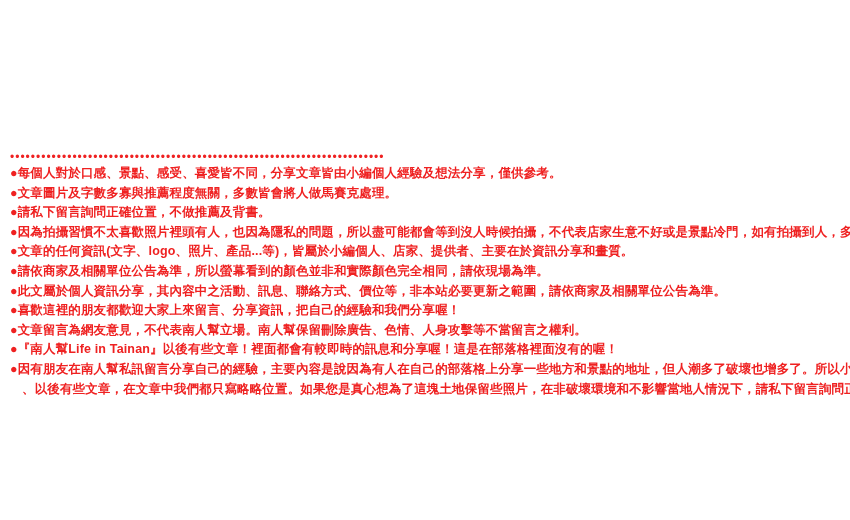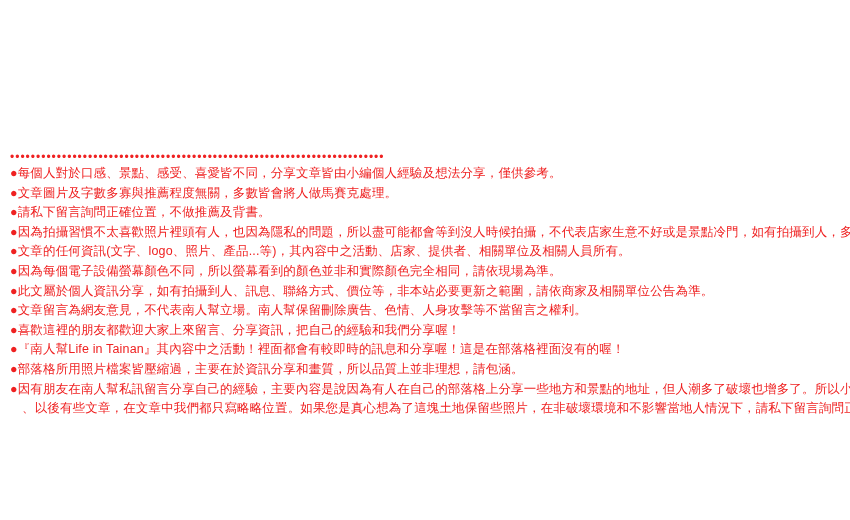--- a/index.html
+++ b/index.html
@@ -38,21 +38,21 @@
     list-style: none;
     margin: 0;
     padding: 0;
   }
   .notice-list li {
     color: #ef2121;
     font-size: 12.5px;
     line-height: 19.6px;
     white-space: nowrap;
     font-family: "Liberation Sans", sans-serif;
-    font-weight: normal;
+    font-weight: bold;
     letter-spacing: 0.15px;
   }
   .notice-list li.indent {
     padding-left: 12px;
   }
   .bullet {
     font-size: 12.5px;
     color: #ef2121;
   }
 </style>
@@ -60,24 +60,23 @@
 <body>
 
 <div class="page">
   <div class="notice-block">
     <div class="dotted-rule">••••••••••••••••••••••••••••••••••••••••••••••••••••••••••••••••••••••••</div>
     <ul class="notice-list">
       <li><span class="bullet">●</span><span>每個人對於口感、景點、感受、喜愛皆不同，分享文章皆由小編個人經驗及想法分享，僅供參考。</span></li>
       <li><span class="bullet">●</span><span>文章圖片及字數多寡與推薦程度無關，多數皆會將人做馬賽克處理。</span></li>
       <li><span class="bullet">●</span><span>請私下留言詢問正確位置，不做推薦及背書。</span></li>
       <li><span class="bullet">●</span><span>因為拍攝習慣不太喜歡照片裡頭有人，也因為隱私的問題，所以盡可能都會等到沒人時候拍攝，不代表店家生意不好或是景點冷門，如有拍攝到人，多數皆會將人做馬賽克處理。</span></li>
-      <li><span class="bullet">●</span><span>文章的任何資訊(文字、logo、照片、產品...等)，其內容中之活動、店家、提供者、相關單位及相關人員所有。</span></li>
-      <li><span class="bullet">●</span><span>因為每個電子設備螢幕顏色不同，所以螢幕看到的顏色並非和實際顏色完全相同，請依現場為準。</span></li>
-      <li><span class="bullet">●</span><span>此文屬於個人資訊分享，如有拍攝到人、訊息、聯絡方式、價位等，非本站必要更新之範圍，請依商家及相關單位公告為準。</span></li>
+      <li><span class="bullet">●</span><span>文章的任何資訊(文字、logo、照片、產品...等)，皆屬於小編個人、店家、提供者、主要在於資訊分享和畫質。</span></li>
+      <li><span class="bullet">●</span><span>請依商家及相關單位公告為準，所以螢幕看到的顏色並非和實際顏色完全相同，請依現場為準。</span></li>
+      <li><span class="bullet">●</span><span>此文屬於個人資訊分享，其內容中之活動、訊息、聯絡方式、價位等，非本站必要更新之範圍，請依商家及相關單位公告為準。</span></li>
+      <li><span class="bullet">●</span><span>喜歡這裡的朋友都歡迎大家上來留言、分享資訊，把自己的經驗和我們分享喔！</span></li>
       <li><span class="bullet">●</span><span>文章留言為網友意見，不代表南人幫立場。南人幫保留刪除廣告、色情、人身攻擊等不當留言之權利。</span></li>
-      <li><span class="bullet">●</span><span>喜歡這裡的朋友都歡迎大家上來留言、分享資訊，把自己的經驗和我們分享喔！</span></li>
-      <li><span class="bullet">●</span><span>『南人幫Life in Tainan』其內容中之活動！裡面都會有較即時的訊息和分享喔！這是在部落格裡面沒有的喔！</span></li>
-      <li><span class="bullet">●</span><span>部落格所用照片檔案皆壓縮過，主要在於資訊分享和畫質，所以品質上並非理想，請包涵。</span></li>
+      <li><span class="bullet">●</span><span>『南人幫Life in Tainan』以後有些文章！裡面都會有較即時的訊息和分享喔！這是在部落格裡面沒有的喔！</span></li>
       <li><span class="bullet">●</span><span>因有朋友在南人幫私訊留言分享自己的經驗，主要內容是說因為有人在自己的部落格上分享一些地方和景點的地址，但人潮多了破壞也增多了。所以小編希望跟點自己的力量</span></li>
       <li class="indent"><span class="bullet">、</span><span>以後有些文章，在文章中我們都只寫略略位置。如果您是真心想為了這塊土地保留些照片，在非破壞環境和不影響當地人情況下，請私下留言詢問正確位置，感謝.....</span></li>
     </ul>
   </div>
 </div>
 
 </body></html>

